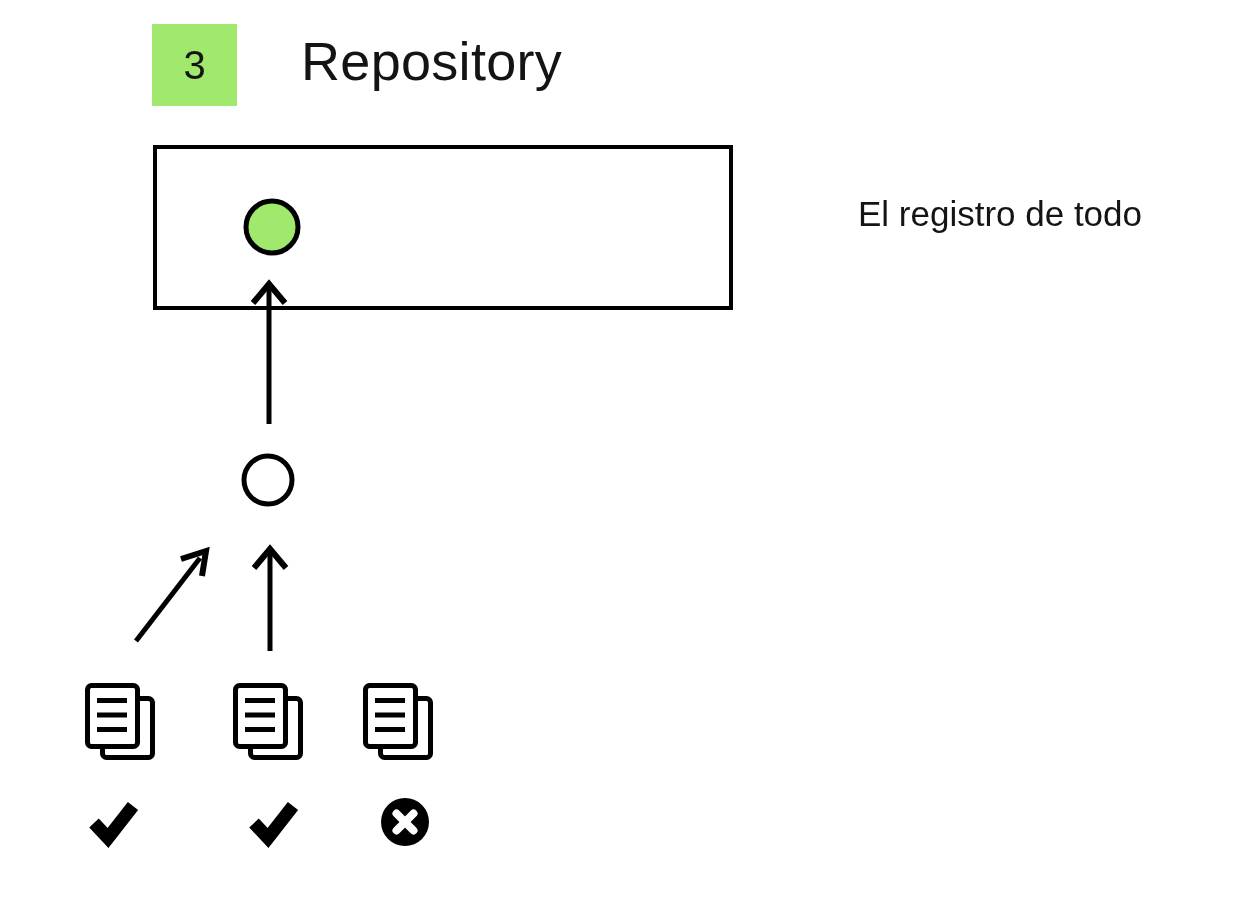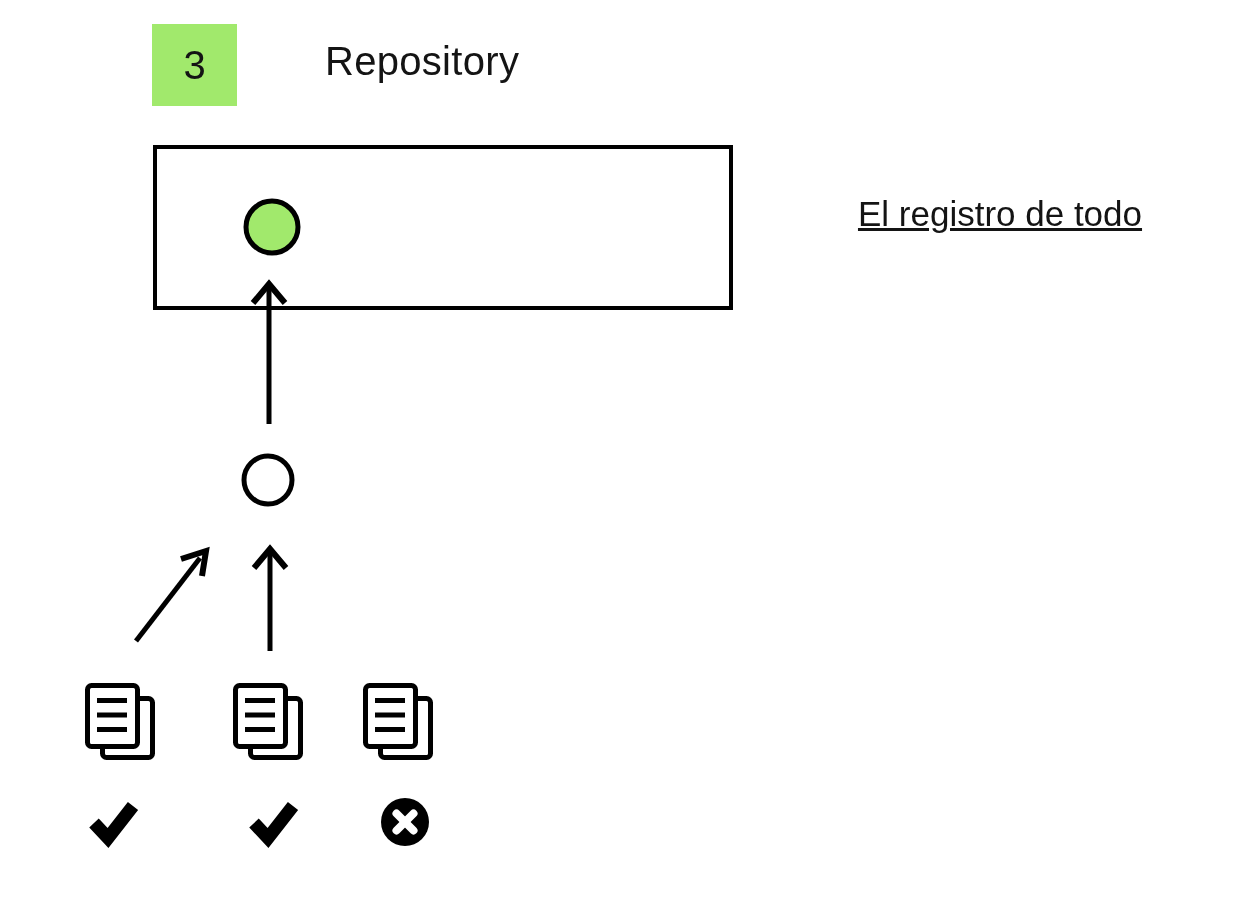--- a/index.html
+++ b/index.html
@@ -15,38 +15,38 @@
   .step-badge {
     position: absolute;
     left: 152px; top: 24px;
     width: 85px; height: 82px;
     display: flex; align-items: center; justify-content: center;
     font-size: 40px;
     color: #141414;
   }
   .page-title {
     position: absolute;
-    left: 325px; top: 37px;
+    left: 301px; top: 37px;
     margin: 0;
-    font-size: 40px;
+    font-size: 54px;
     font-weight: 400;
     line-height: 48px;
     letter-spacing: 0.3px;
     color: #141414;
   }
   .annotation {
     position: absolute;
     left: 825px; top: 192px;
     width: 350px;
     text-align: center;
     font-size: 35px;
     line-height: 44px;
     color: #141414;
   }
-  .annotation span { display: block; text-decoration: underline; }
+  .annotation span { display: block; }
   svg.diagram { position: absolute; left: 0; top: 0; }
 </style>
 </head>
 <body>
 
 <div class="canvas">
 
   <div class="step-badge" style="background-color: rgb(161, 233, 108);">
     <span>3</span>
   </div>

